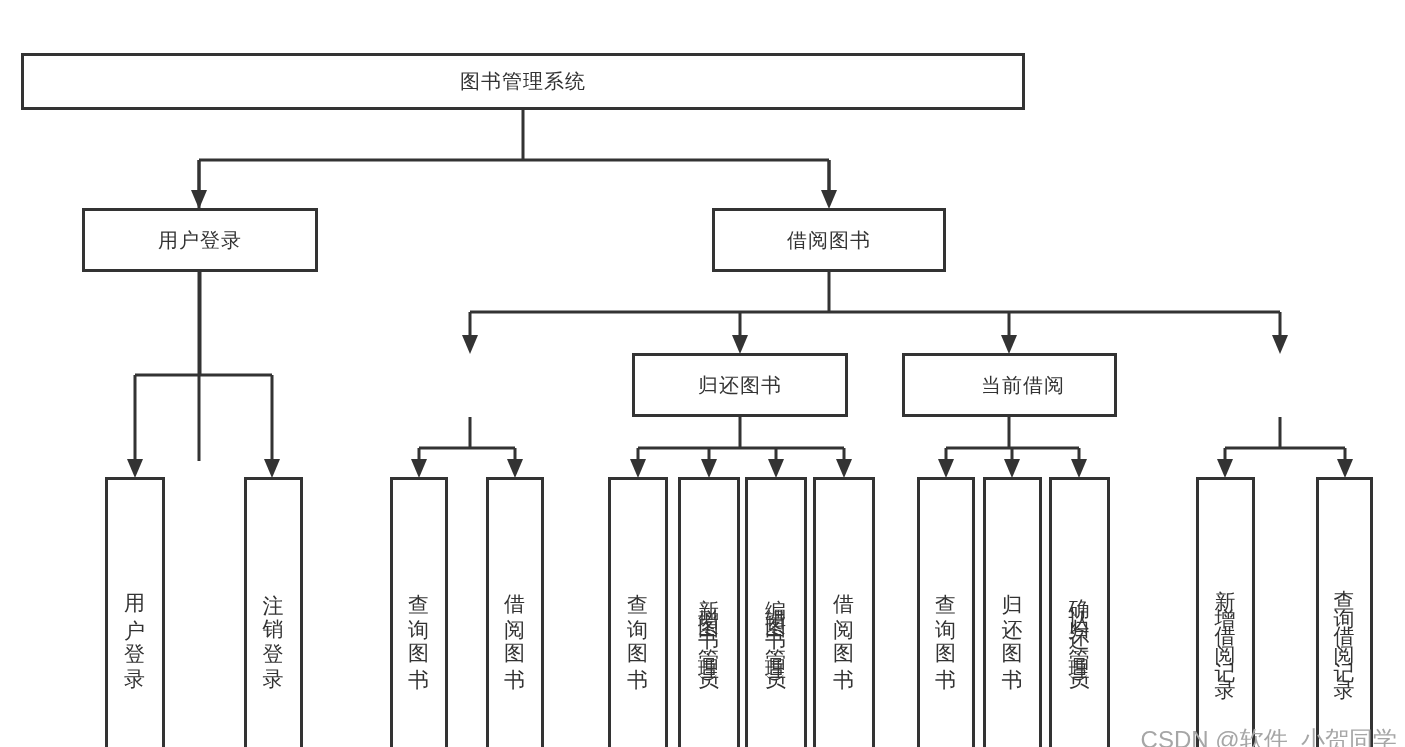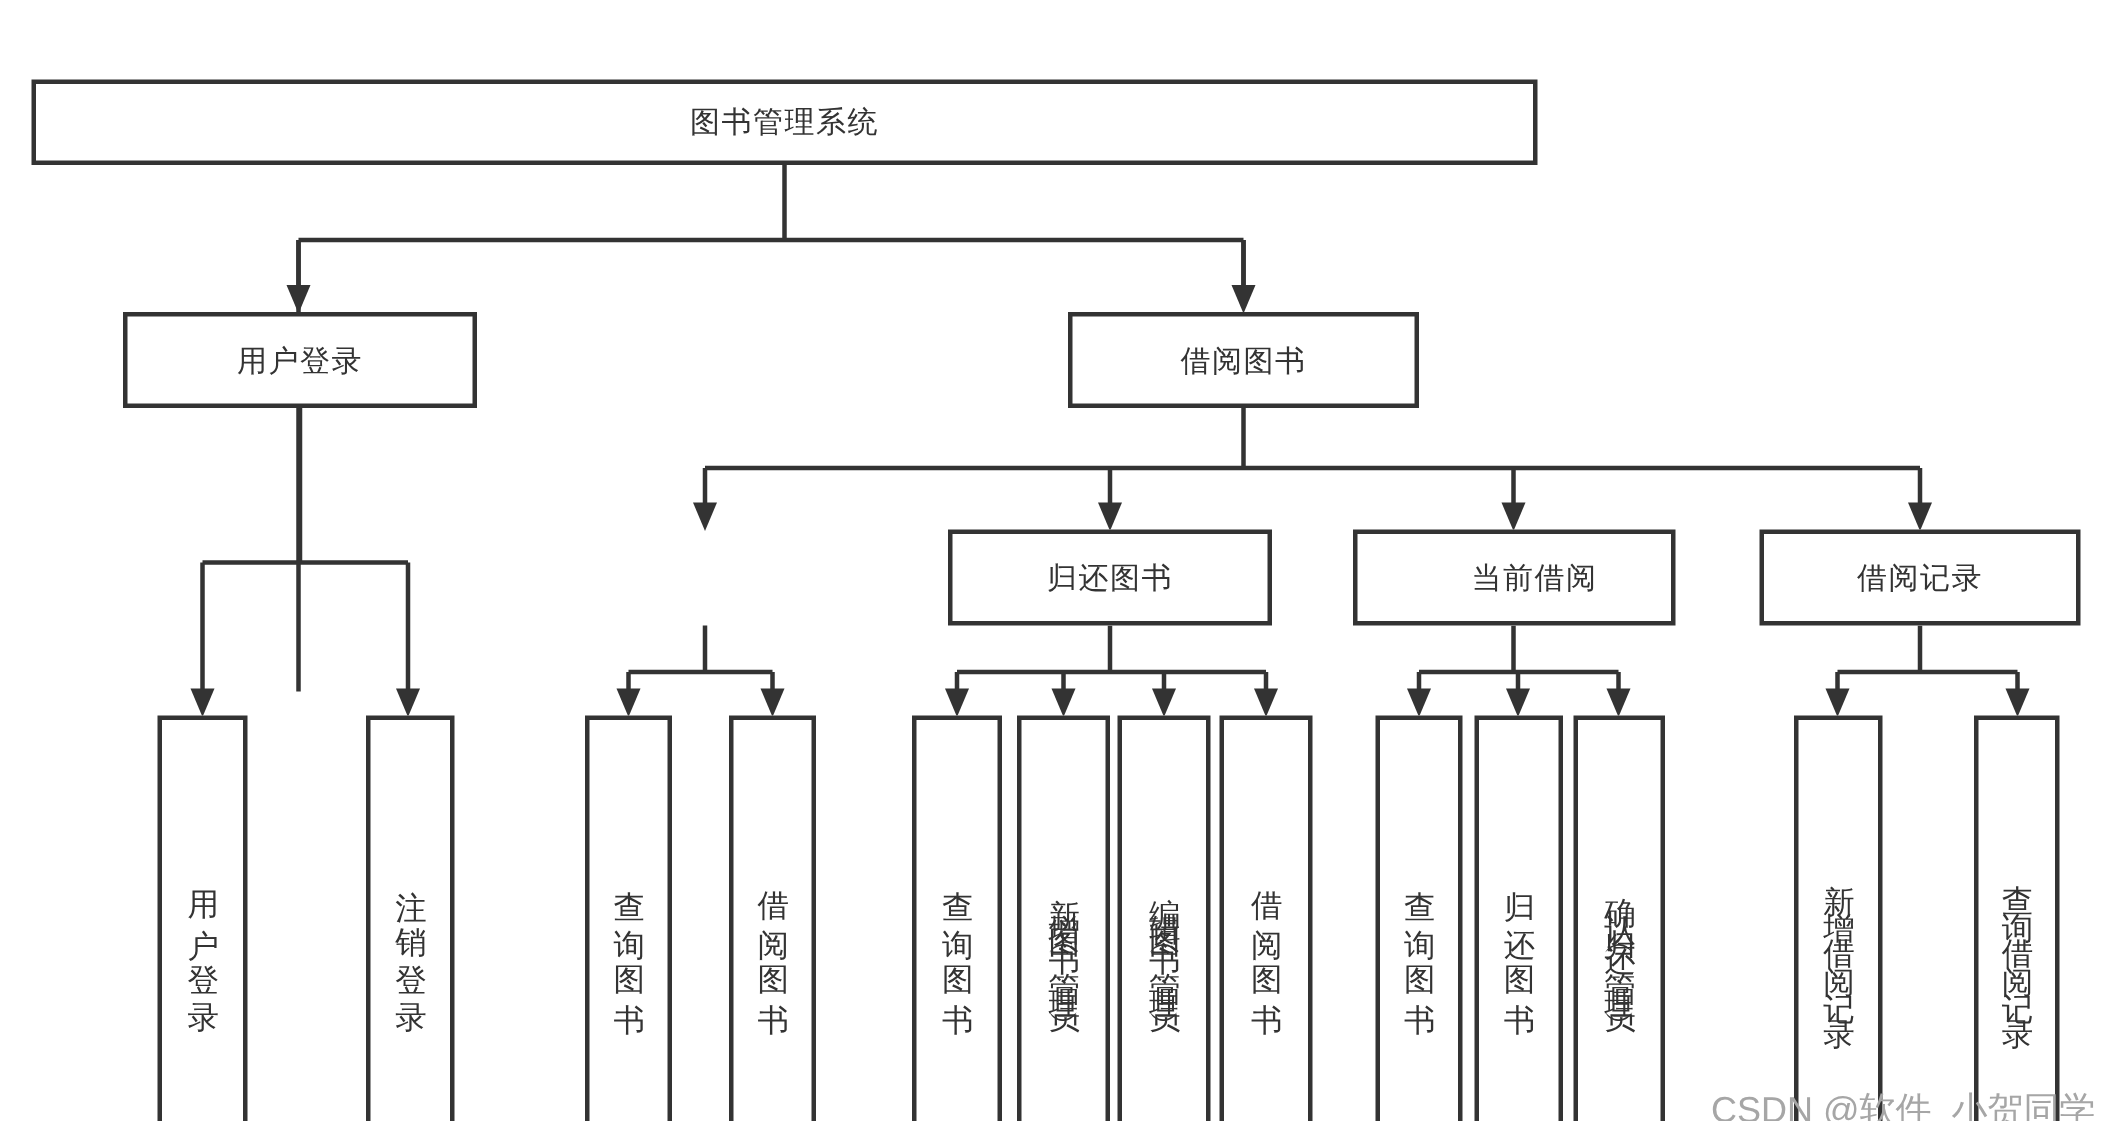--- a/index.html
+++ b/index.html
@@ -123,21 +123,20 @@
     </g>
   </svg>
 
   <div class="box" style="left:21px; top:13px; width:1004px; height:57px;">图书管理系统</div>
 
   <div class="box" style="left:82px; top:168px; width:236px; height:64px;">用户登录</div>
   <div class="box" style="left:712px; top:168px; width:234px; height:64px;">借阅图书</div>
 
   <div class="box" style="left:632px; top:313px; width:216px; height:64px;">归还图书</div>
   <div class="box" style="left:902px; top:313px; width:215px; height:64px;padding-left:27px;">当前借阅</div>
-  <div class="box" style="left:1173px; top:313px; width:214px; height:64px;">借阅记录</div>
 
   <div class="vbox" style="left:105px; width:60px;">
     <span class="vtext ls4">用户登录</span>
   </div>
   <div class="vbox" style="left:244px; width:59px;">
     <span class="vtext ls4">注销登录</span>
   </div>
 
   <div class="vbox" style="left:390px; width:58px;">
     <span class="vtext ls4">查询图书</span>

